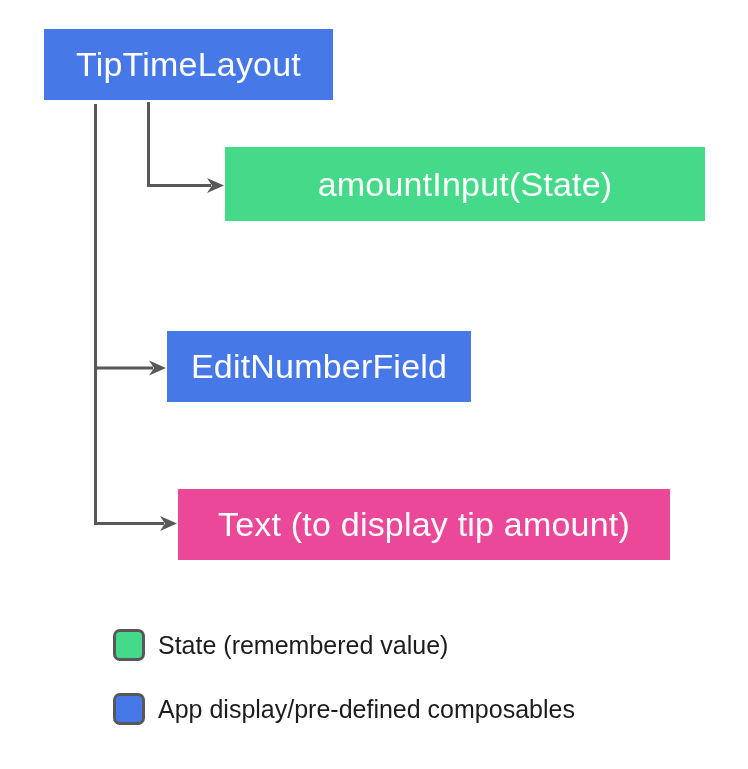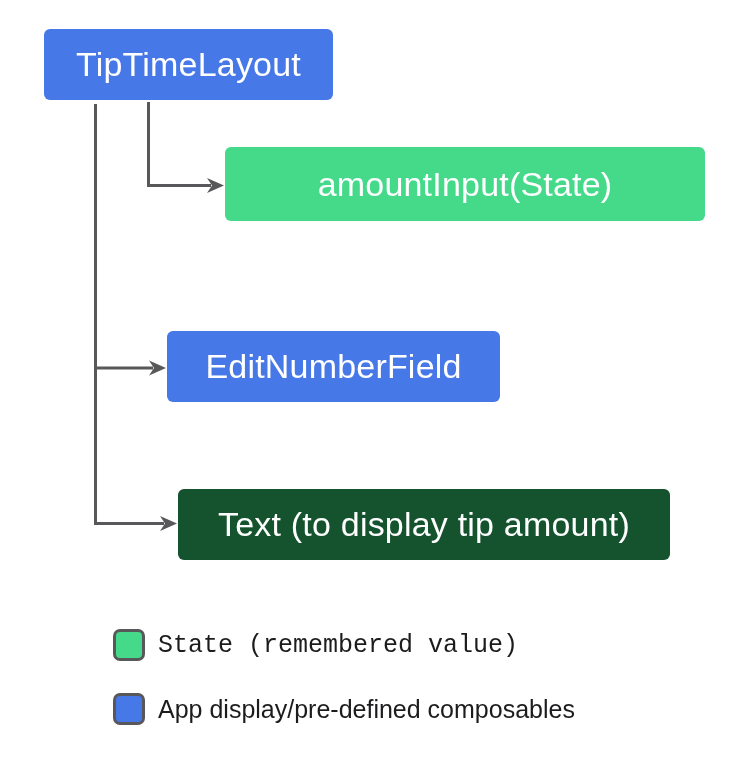--- a/index.html
+++ b/index.html
@@ -21,30 +21,30 @@
     top: 0;
     width: 748px;
     height: 769px;
     pointer-events: none;
   }
   .node {
     position: absolute;
     display: flex;
     align-items: center;
     justify-content: center;
-    border-radius: 6px;
+    border-radius: 0;
     color: #ffffff;
     font-size: 34px;
     font-weight: 400;
     letter-spacing: 0.2px;
     white-space: nowrap;
   }
   .node-root  { left: 44px;  top: 29px;  width: 289px; height: 71px; }
   .node-amount{ left: 225px; top: 147px; width: 480px; height: 74px; }
-  .node-edit  { left: 167px; top: 331px; width: 333px; height: 71px; }
+  .node-edit  { left: 167px; top: 331px; width: 304px; height: 71px; }
   .node-text  { left: 178px; top: 489px; width: 492px; height: 71px; }
 
   .legend {
     position: absolute;
     left: 113px;
     top: 629px;
     display: flex;
     flex-direction: column;
     gap: 32px;
   }
@@ -82,26 +82,26 @@
     <polyline points="95.5,368 153,368" fill="none" stroke-width="3" style="stroke: rgb(88, 88, 90);"></polyline>
     <polygon points="166,368 149,360.5 154,368 149,375.5" stroke="none" style="fill: rgb(88, 88, 90);"></polygon>
   </svg>
 
   <div class="node node-root" style="background-color: rgb(70, 120, 232); color: rgb(255, 255, 255);">TipTimeLayout</div>
 
   <div class="node node-amount" style="background-color: rgb(69, 217, 138); color: rgb(255, 255, 255);">amountInput(State)</div>
 
   <div class="node node-edit" style="background-color: rgb(70, 120, 232); color: rgb(255, 255, 255);">EditNumberField</div>
 
-  <div class="node node-text" style="background-color: #14532d; color: rgb(255, 255, 255);">Text (to display tip amount)</div>
+  <div class="node node-text" style="background-color: #ec4899; color: rgb(255, 255, 255);">Text (to display tip amount)</div>
 
   <div class="legend">
     <div class="legend-row">
       <span class="legend-swatch" style="background-color: rgb(69, 217, 138);"></span>
-      <span class="legend-label" style="color: rgb(28, 28, 30); font-family: Liberation Mono, monospace;">State (remembered value)</span>
+      <span class="legend-label" style="color: rgb(28, 28, 30);">State (remembered value)</span>
     </div>
     <div class="legend-row">
       <span class="legend-swatch" style="background-color: rgb(70, 120, 232);"></span>
       <span class="legend-label" style="color: rgb(28, 28, 30);">App display/pre-defined composables</span>
     </div>
   </div>
 
 </div>
 
 </body></html>

